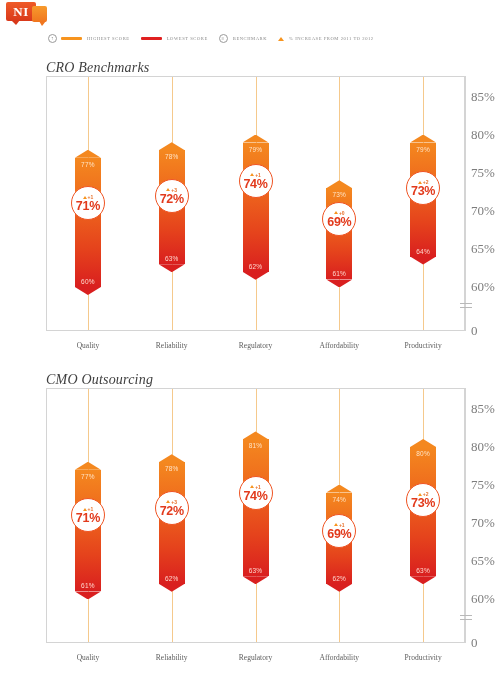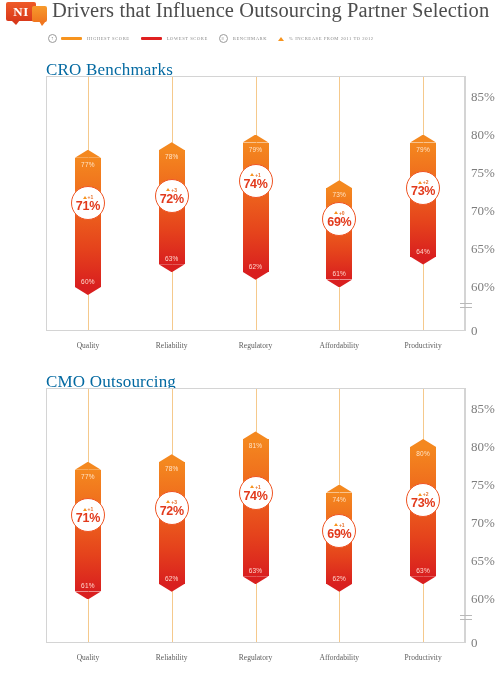--- a/index.html
+++ b/index.html
@@ -73,21 +73,21 @@
     width:0;height:0;display:inline-block;
     border-left:3.2px solid transparent;border-right:3.2px solid transparent;
     border-bottom:4.6px solid #f7941e;
   }
   .legend .ltxt{margin-left:1px;}
 
   
   .panel-title{
     position:absolute;
     font-family:"Liberation Serif", serif;
-    font-size:17px;color:#0369a1;letter-spacing:.2px;
+    font-size:14px;color:#404040;letter-spacing:.2px;font-style:italic;
   }
   .plot{
     position:absolute;
     border:1.5px solid #d4d4d4;
     background:#ffffff;
     box-sizing:border-box;
   }
   .gridline{
     position:absolute;top:0;bottom:0;width:1px;background:#f5c98c;
   }
@@ -163,21 +163,20 @@
 </style>
 </head>
 <body>
 
 <div class="header">
   <div class="logo">
     <div class="bub-a"></div>
     <div class="bub-b"></div>
     <div class="ni">NI</div>
   </div>
-  <div class="title">Drivers that Influence Outsourcing Partner Selection</div>
 </div>
 
 <div class="legend">
   <div class="li">
     <span class="lcircle">↑</span>
     <span class="lbar hi"></span>
     <span class="ltxt">HIGHEST SCORE</span>
   </div>
   <div class="li">
     <span class="lbar lo"></span>

